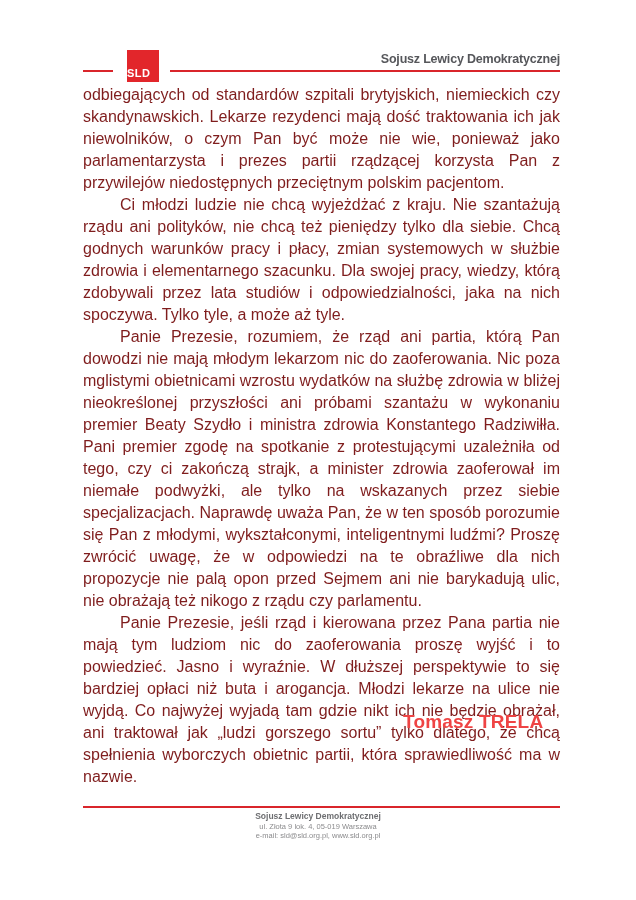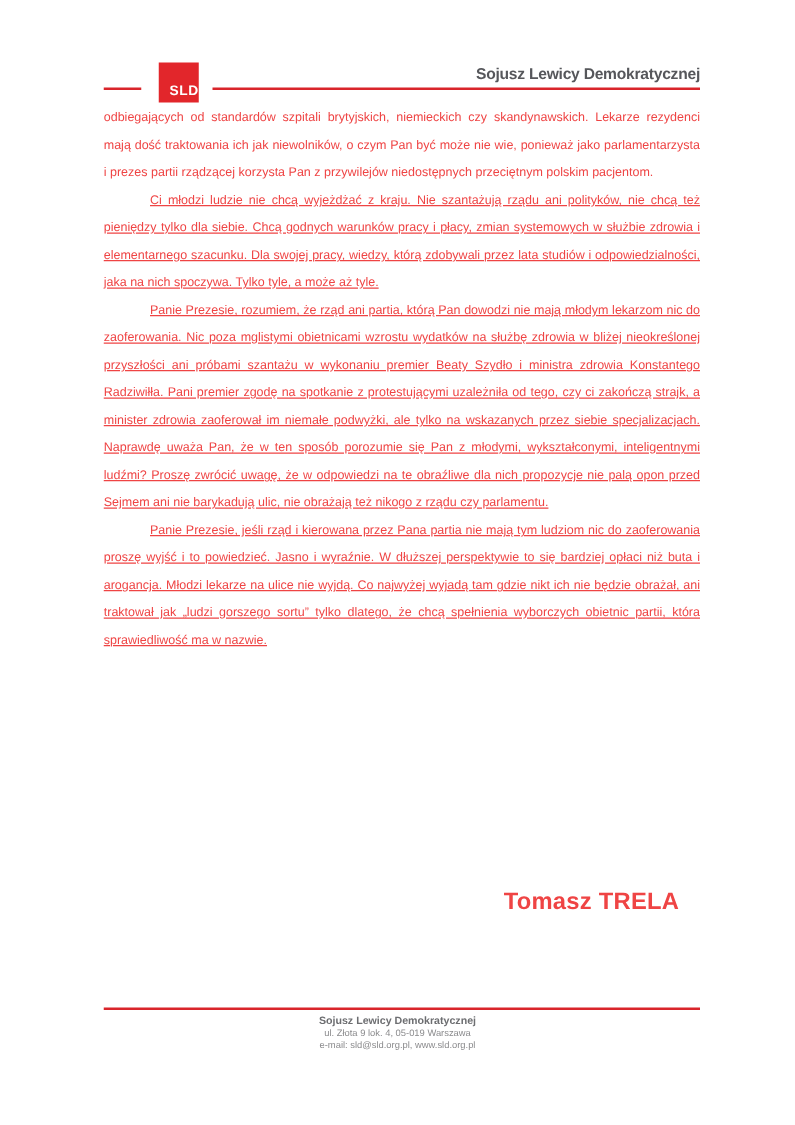--- a/index.html
+++ b/index.html
@@ -16,44 +16,44 @@
   }
 
   
   .header-dash {
     position: absolute; left: 83px; top: 70px;
     width: 30px; height: 2px; background: #d9252b;
   }
   .logo-square {
     position: absolute; left: 127px; top: 50px;
     width: 32px; height: 32px; background: #e2262b;
-    display: flex; align-items: flex-end; justify-content: flex-end;
+    display: flex; align-items: flex-end; justify-content: flex-start;
   }
   .logo-square .logo-text {
     color: #ffffff; font-weight: bold; font-size: 11px;
     line-height: 1; padding-bottom: 3px; letter-spacing: 0.5px;
   }
   .header-rule {
     position: absolute; left: 170px; top: 70px;
     width: 390px; height: 2px; background: #d9252b;
   }
   .header-title {
     position: absolute; right: 76px; top: 52px;
     font-size: 12.5px; font-weight: bold; letter-spacing: -0.2px;
     color: #56575b;
   }
 
   
   .letter-body {
     position: absolute; left: 83px; top: 84px; width: 477px;
-    font-size: 10px; line-height: 22px; color: #ef4444;
+    font-size: 16px; line-height: 22px; color: #7f1d1d;
     text-align: justify;
   }
   .letter-body p { margin: 0; }
-  .letter-body p.indent { text-indent: 37px; text-decoration: underline; }
+  .letter-body p.indent { text-indent: 37px; }
 
   .signature {
     position: absolute; left: 403px; top: 711px;
     font-size: 19px; font-weight: bold; color: #ef4444;
     letter-spacing: 0.2px;
   }
 
   
   .footer-rule {
     position: absolute; left: 83px; top: 806px;

